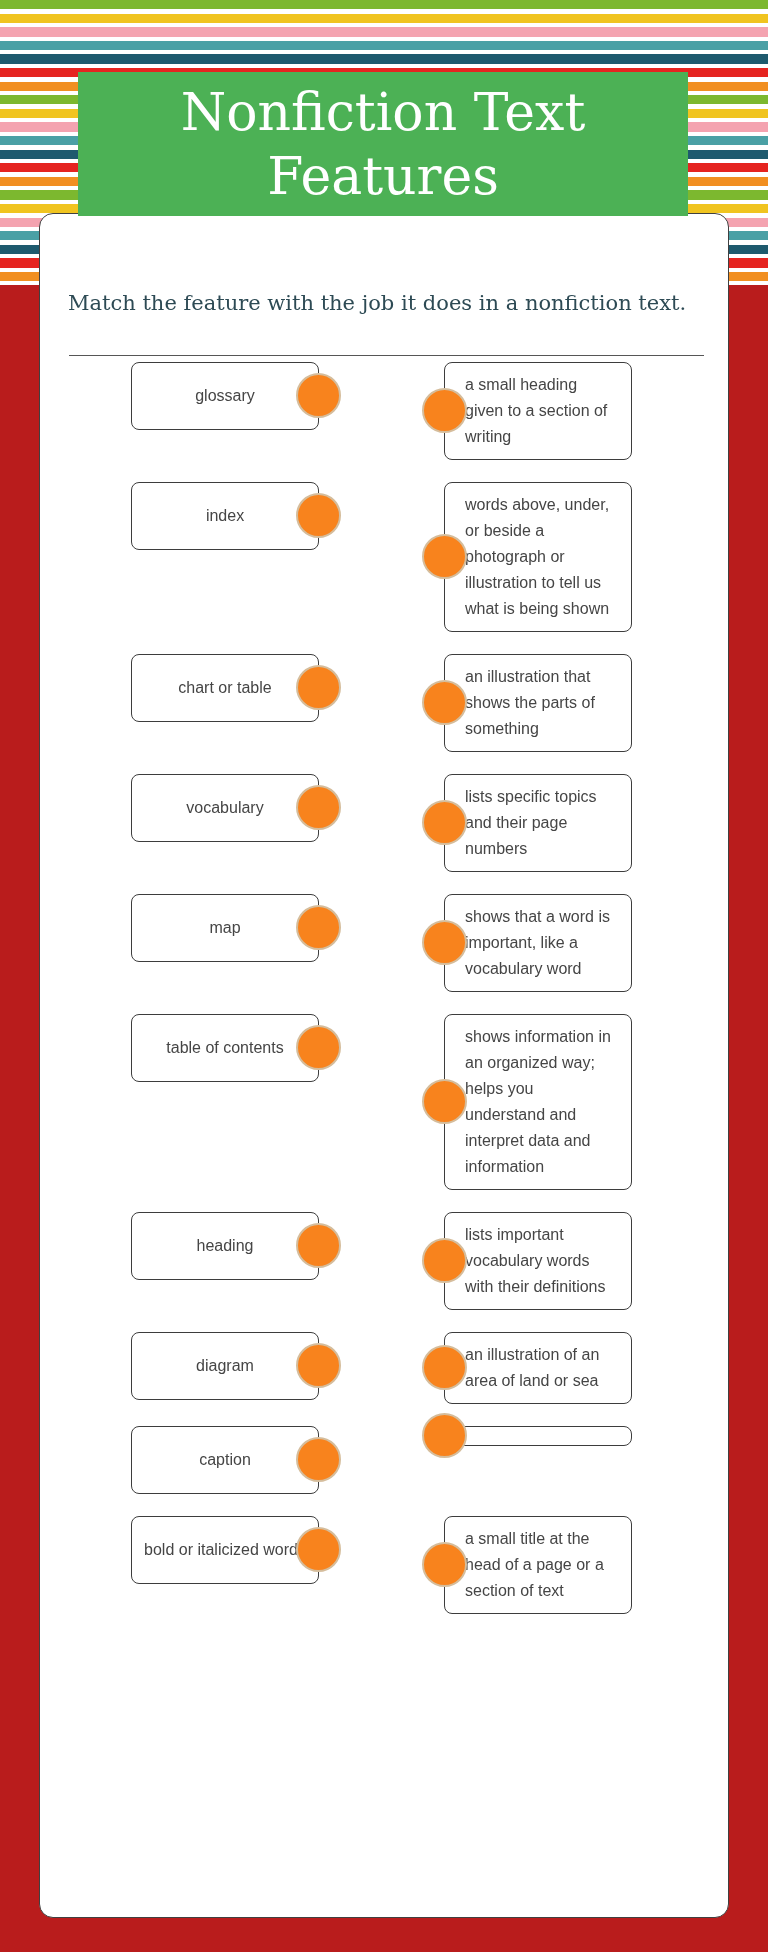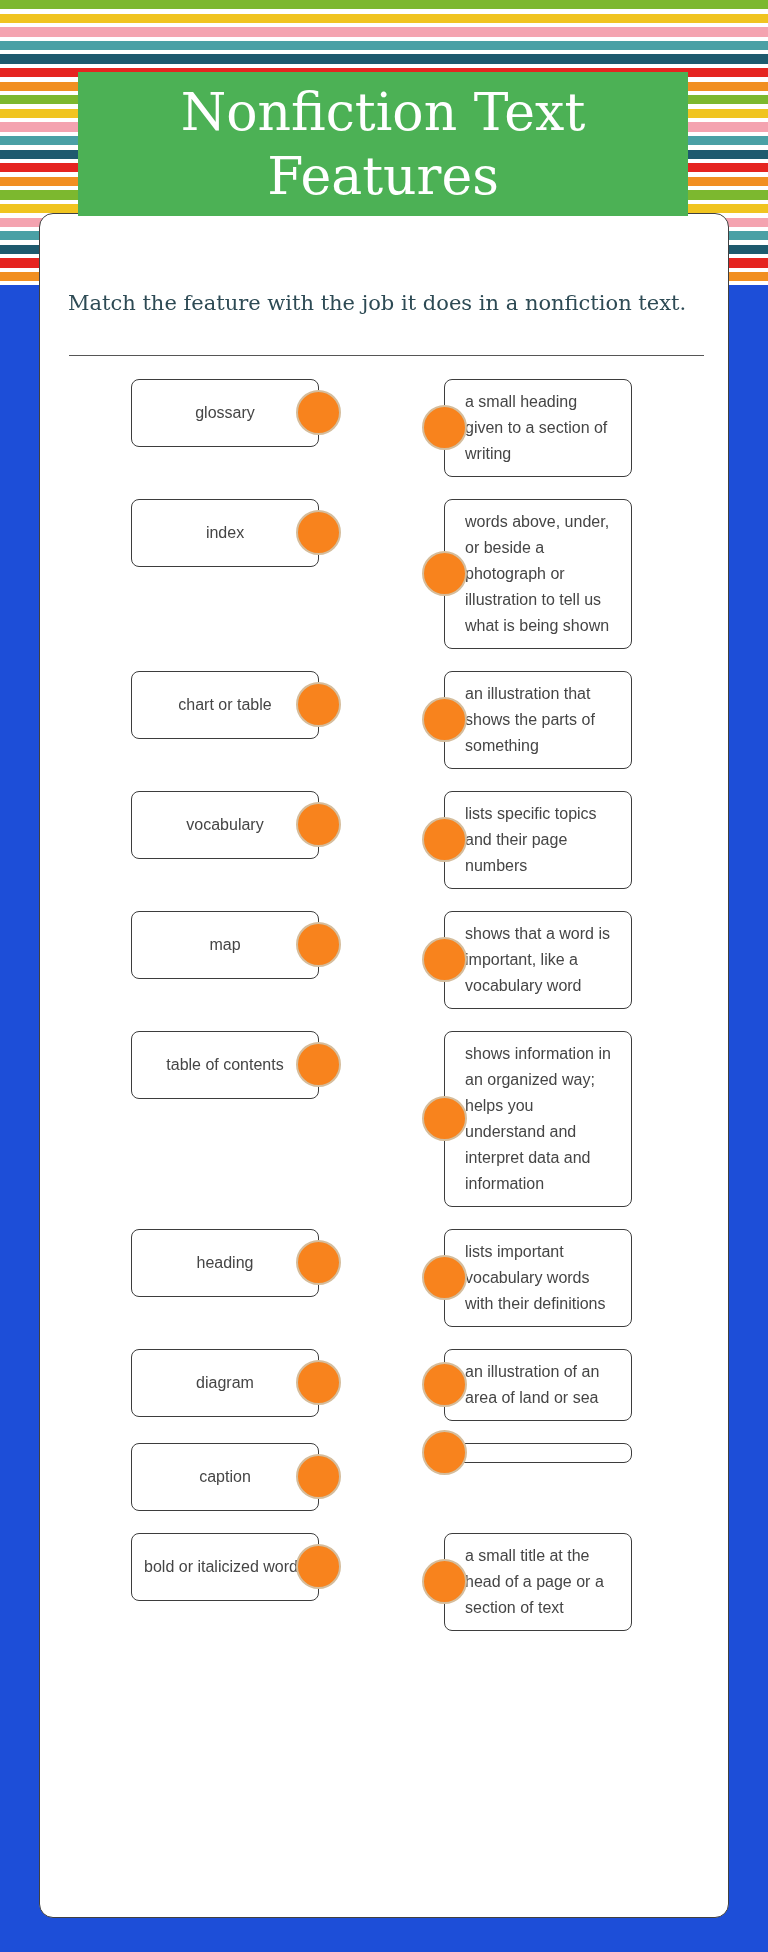--- a/index.html
+++ b/index.html
@@ -1,21 +1,21 @@
 <!DOCTYPE html>
 <html><head>
 <meta charset="utf-8">
 <style>
   * { margin: 0; padding: 0; box-sizing: border-box; }
   html, body { background: #e1ebc7; }
   .page {
     position: relative;
     width: 768px;
     height: 1952px;
-    background: #1d4ed8;
+    background: #b91c1c;
     overflow: hidden;
     font-family: "Liberation Sans", sans-serif;
   }
   
   .stripes {
     position: absolute;
     top: 0; left: 0;
     width: 768px; height: 285px;
     background: repeating-linear-gradient(180deg,
       #7cb82f 0px,   #7cb82f 9.3px,  #ffffff 9.3px,  #ffffff 13.6px,
@@ -60,21 +60,21 @@
     color: #2d4a54;
   }
   .divider {
     position: absolute;
     left: 29px; top: 141px;
     width: 635px; height: 0;
     border-top: 1px solid #565656;
   }
   .rows {
     position: absolute;
-    left: 91px; top: 165px;
+    left: 91px; top: 148px;
     width: 501px;
     display: flex;
     flex-direction: column;
     row-gap: 22px;
   }
   .row {
     display: flex;
     align-items: flex-start;
     justify-content: space-between;
   }

